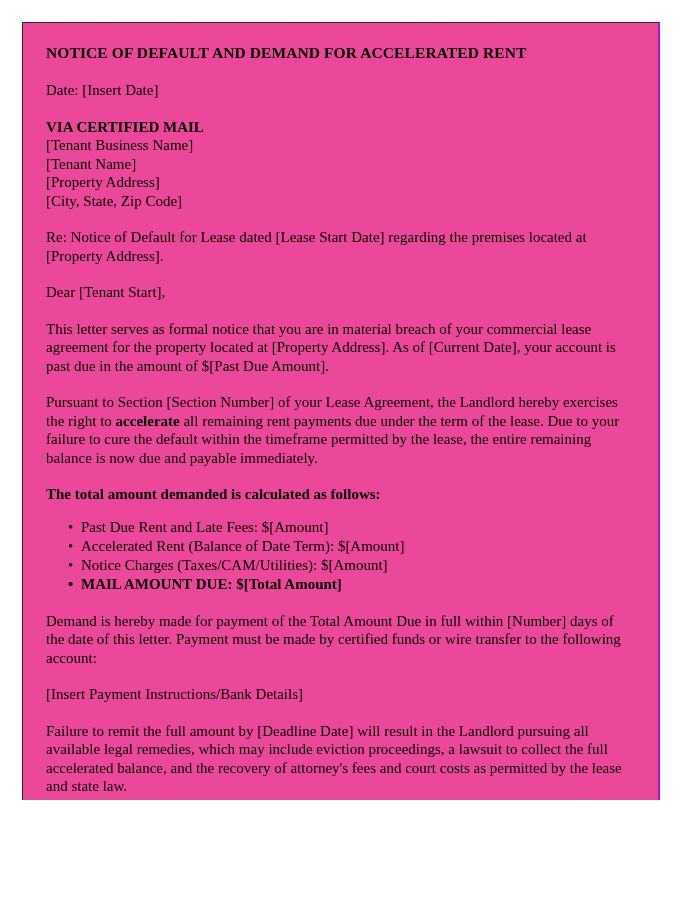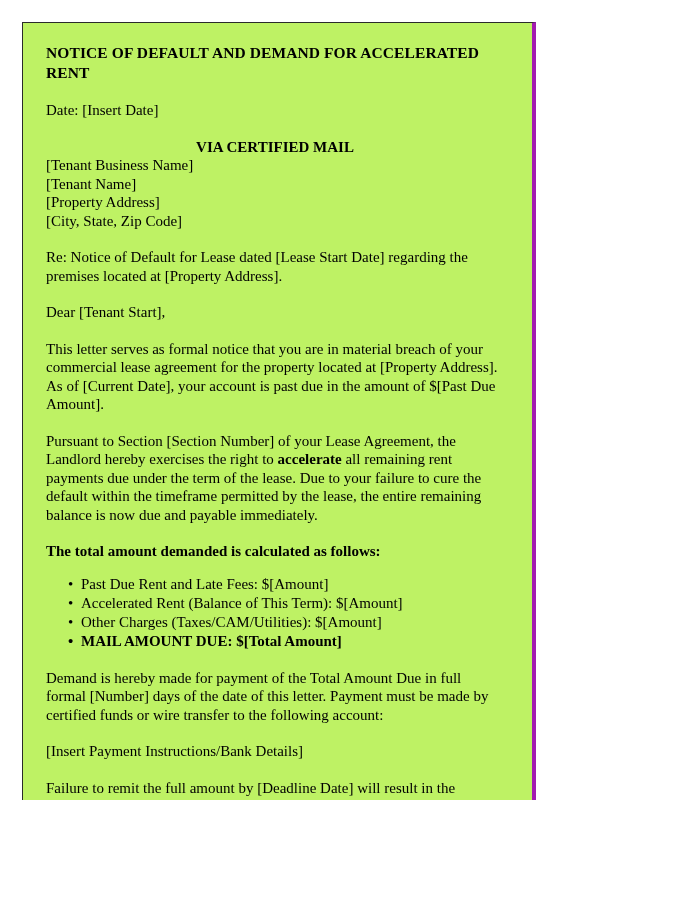--- a/index.html
+++ b/index.html
@@ -13,27 +13,27 @@
     overflow: hidden;
     font-family: "Liberation Serif", "DejaVu Serif", serif;
     color: #000000;
   }
 
   
   .page-sheet {
     position: absolute;
     left: 22px;
     top: 22px;
-    width: 514px;
+    width: 638px;
     height: 778px;
     box-sizing: border-box;
-    background: #bef264;
+    background: #ec4899;
     border-left: 1px solid #2b2b2b;
     border-top: 1px solid #2b2b2b;
-    border-right: 4px solid #a21caf;
+    border-right: 2px solid #a21caf;
     border-bottom: none;
     overflow: hidden;
   }
 
   .page-inner {
     padding: 20px 28px 0 23px;
   }
 
   .doc-title {
     font-size: 15.5px;
@@ -48,21 +48,20 @@
     line-height: 18.5px;
     margin: 0 0 18px 0;
     text-align: left;
   }
 
   .block-heading {
     font-size: 15px;
     font-weight: bold;
     line-height: 18.5px;
     margin: 0;
-    text-align: center;
   }
 
   .address-block {
     font-size: 15px;
     line-height: 18.5px;
     margin: 0 0 18px 0;
   }
   .address-line {
     display: block;
   }
@@ -133,25 +132,25 @@
     <p class="para">Dear [Tenant Start],</p>
 
     <p class="para">This letter serves as formal notice that you are in material breach of your commercial lease agreement for the property located at [Property Address]. As of [Current Date], your account is past due in the amount of $[Past Due Amount].</p>
 
     <p class="para"><span>Pursuant to Section [Section Number] of your Lease Agreement, the Landlord hereby exercises the right to </span><span class="inline-bold">accelerate</span><span> all remaining rent payments due under the term of the lease. Due to your failure to cure the default within the timeframe permitted by the lease, the entire remaining balance is now due and payable immediately.</span></p>
 
     <p class="section-heading">The total amount demanded is calculated as follows:</p>
 
     <ul class="bullet-list">
       <li><span>Past Due Rent and Late Fees: $[Amount]</span></li>
-      <li><span>Accelerated Rent (Balance of This Term): $[Amount]</span></li>
-      <li><span>Other Charges (Taxes/CAM/Utilities): $[Amount]</span></li>
+      <li><span>Accelerated Rent (Balance of Date Term): $[Amount]</span></li>
+      <li><span>Notice Charges (Taxes/CAM/Utilities): $[Amount]</span></li>
       <li class="is-bold"><span>MAIL AMOUNT DUE: $[Total Amount]</span></li>
     </ul>
 
-    <p class="para">Demand is hereby made for payment of the Total Amount Due in full formal [Number] days of the date of this letter. Payment must be made by certified funds or wire transfer to the following account:</p>
+    <p class="para">Demand is hereby made for payment of the Total Amount Due in full within [Number] days of the date of this letter. Payment must be made by certified funds or wire transfer to the following account:</p>
 
     <p class="standalone-line">[Insert Payment Instructions/Bank Details]</p>
 
     <p class="para">Failure to remit the full amount by [Deadline Date] will result in the Landlord pursuing all available legal remedies, which may include eviction proceedings, a lawsuit to collect the full accelerated balance, and the recovery of attorney's fees and court costs as permitted by the lease and state law.</p>
 
   </div>
 </div>
 
 </body></html>

